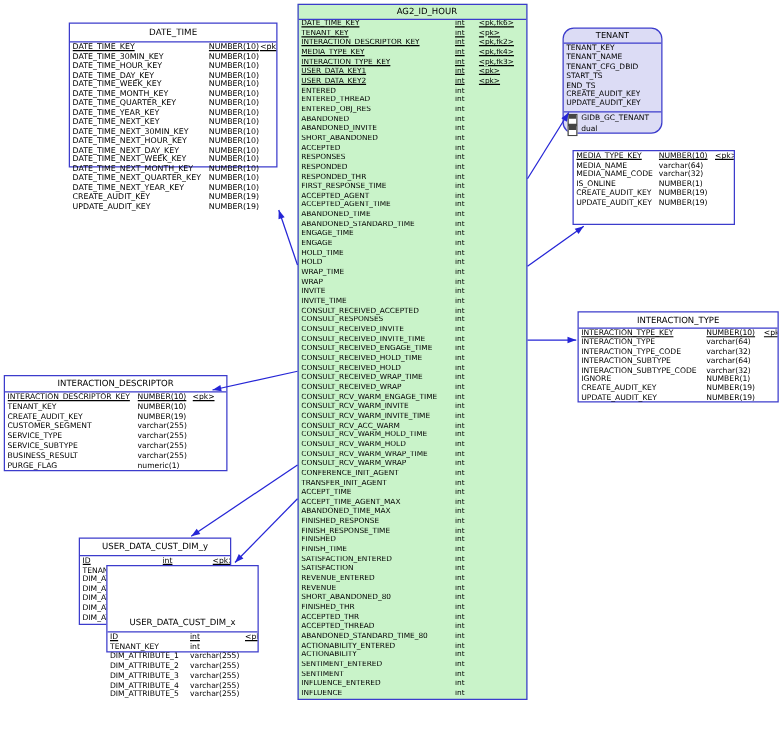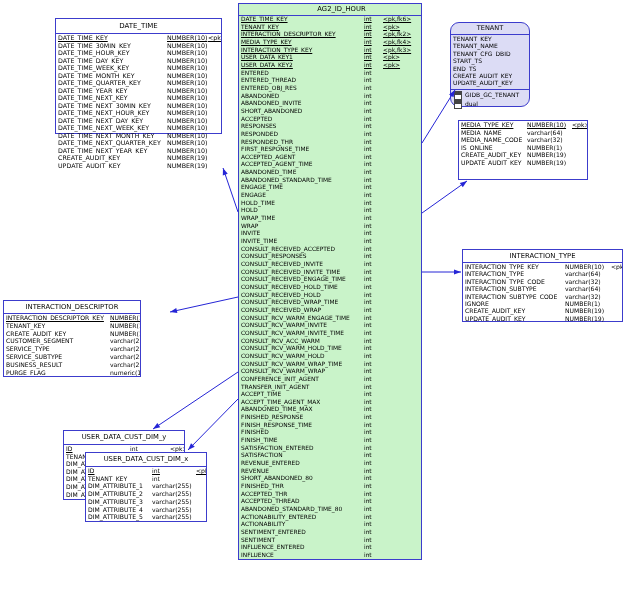--- a/index.html
+++ b/index.html
@@ -45,34 +45,34 @@
   .t-media .row{font-size:6.1px;line-height:7.5px;}
   .t-media .c-n{width:66px;} .t-media .c-t{width:45px;}
 
   
   .t-itype{left:462px;top:249px;width:161px;height:73px;}
   .t-itype .hdr{line-height:12px;}
   .t-itype .row{font-size:6.1px;line-height:7.4px;}
   .t-itype .c-n{width:100px;} .t-itype .c-t{width:46px;}
 
   
-  .t-idesc{left:3px;top:300px;width:138px;height:77px;}
+  .t-idesc{left:3px;top:300px;width:179px;height:77px;}
   .t-idesc .hdr{line-height:12px;}
   .t-idesc .row{font-size:6.1px;line-height:7.8px;}
   .t-idesc .c-n{width:104px;} .t-idesc .c-t{width:44px;}
 
   
   .t-udy{left:63px;top:430px;width:122px;height:70px;z-index:3;}
   .t-udy .hdr{line-height:13px;}
   .t-udy .row{font-size:6.1px;line-height:7.6px;}
   .t-udy .c-n{width:64px;} .t-udy .c-t{width:40px;}
 
   
   .t-udx{left:85px;top:452px;width:122px;height:70px;z-index:4;}
-  .t-udx .hdr{line-height:13px;}
+  .t-udx .hdr{line-height:13px;margin-top:39px;}
   .t-udx .row{font-size:6.1px;line-height:7.7px;}
   .t-udx .c-n{width:64px;} .t-udx .c-t{width:44px;}
 </style>
 </head>
 <body>
 
 <div id="canvas">
 
   <div class="tbl t-date-time">
     <span class="hdr">DATE_TIME</span>

